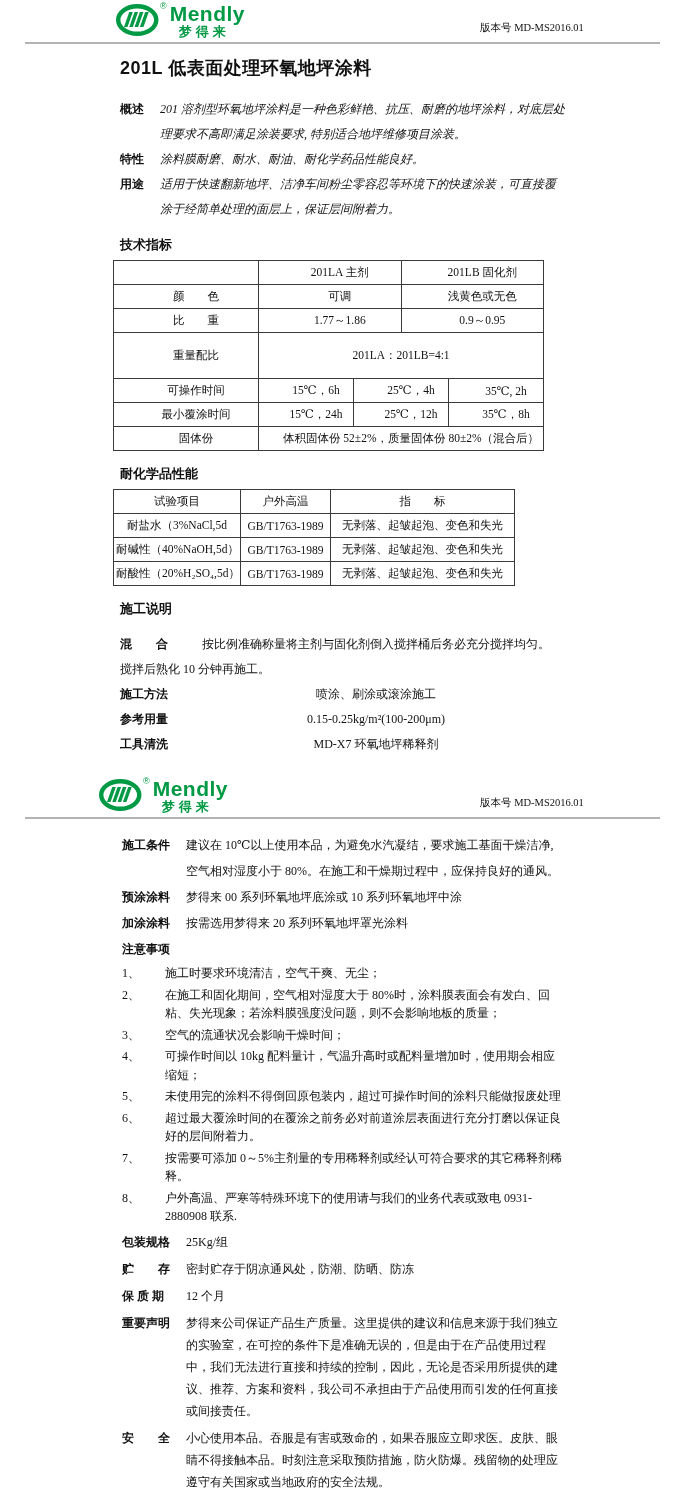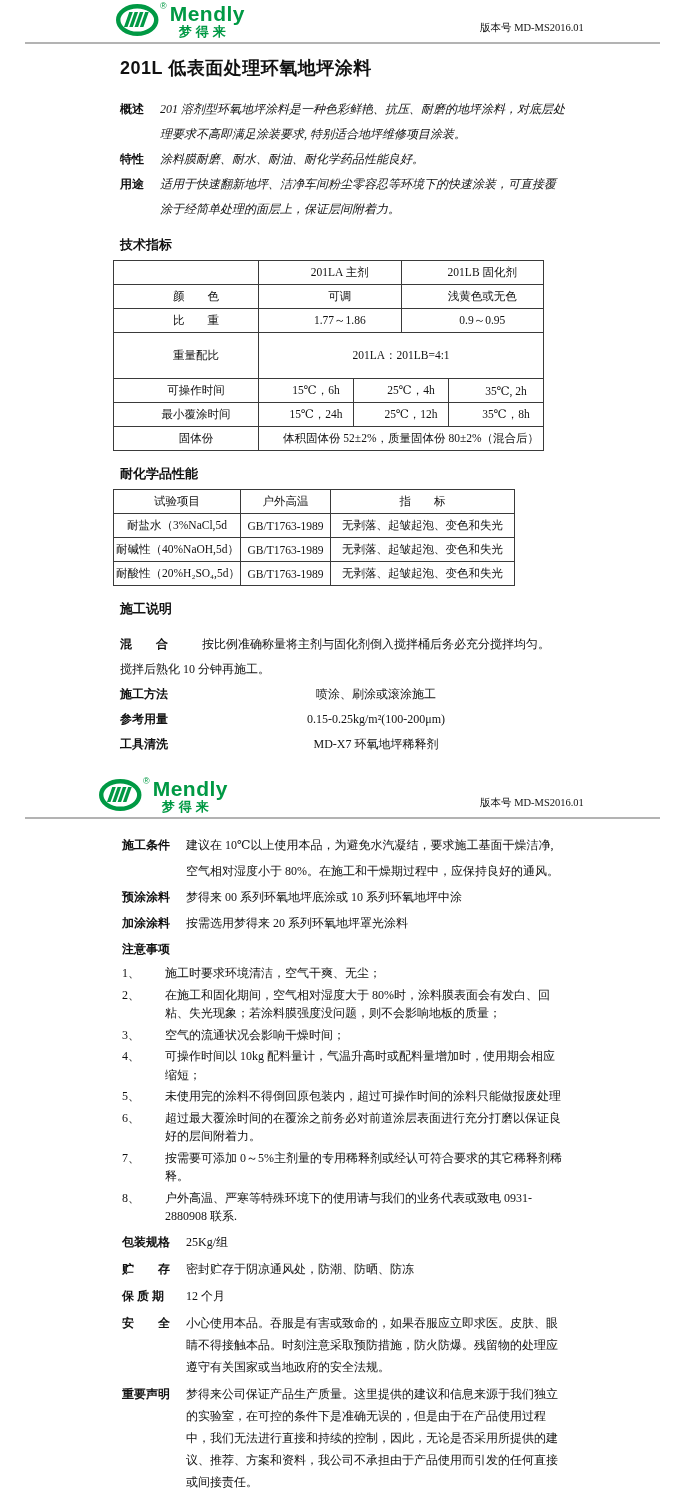--- a/index.html
+++ b/index.html
@@ -266,22 +266,22 @@
       </div>
       <div class="krow">
         <div class="lbl">贮　　存</div>
         <div class="val">密封贮存于阴凉通风处，防潮、防晒、防冻</div>
       </div>
       <div class="krow">
         <div class="lbl">保 质 期</div>
         <div class="val">12 个月</div>
       </div>
       <div class="krow">
+        <div class="lbl">重要声明</div>
+        <div class="val">梦得来公司保证产品生产质量。这里提供的建议和信息来源于我们独立的实验室，在可控的条件下是准确无误的，但是由于在产品使用过程中，我们无法进行直接和持续的控制，因此，无论是否采用所提供的建议、推荐、方案和资料，我公司不承担由于产品使用而引发的任何直接或间接责任。</div>
+      </div>
+      <div class="krow">
         <div class="lbl">安　　全</div>
         <div class="val">小心使用本品。吞服是有害或致命的，如果吞服应立即求医。皮肤、眼睛不得接触本品。时刻注意采取预防措施，防火防爆。残留物的处理应遵守有关国家或当地政府的安全法规。</div>
       </div>
-      <div class="krow">
-        <div class="lbl">重要声明</div>
-        <div class="val">梦得来公司保证产品生产质量。这里提供的建议和信息来源于我们独立的实验室，在可控的条件下是准确无误的，但是由于在产品使用过程中，我们无法进行直接和持续的控制，因此，无论是否采用所提供的建议、推荐、方案和资料，我公司不承担由于产品使用而引发的任何直接或间接责任。</div>
-      </div>
     </div>
   </div>
 </div>
 
 </body></html>

